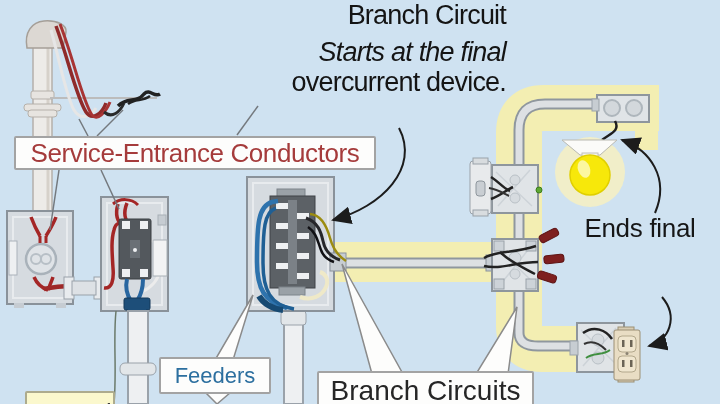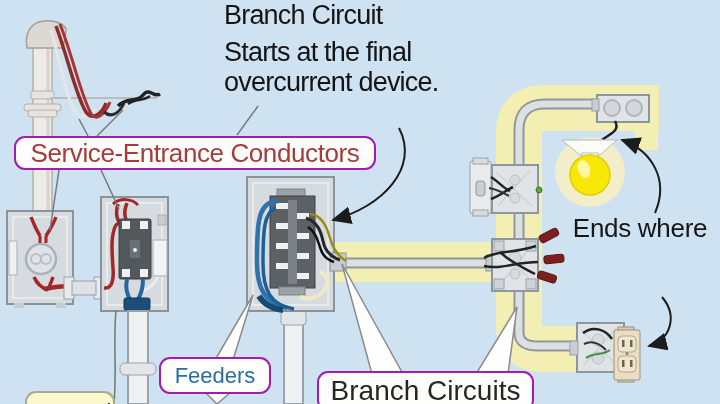--- a/index.html
+++ b/index.html
@@ -3,27 +3,27 @@
 <meta charset="utf-8">
 <style>
   html,body{margin:0;padding:0;background:#9fb6c9;}
   .stage{
     position:relative;width:720px;height:404px;overflow:hidden;
     background:#cfe2f1;font-family:"Liberation Sans",sans-serif;
     -webkit-font-smoothing:antialiased;
   }
   .stage svg{position:absolute;left:0;top:0;}
   .txt{position:absolute;color:#161616;letter-spacing:-0.3px;}
-  .title-block{left:224px;top:2px;width:282px;text-align:left;
+  .title-block{left:224px;top:2px;width:282px;text-align:right;
     font-size:27px;line-height:27px;letter-spacing:-0.8px;color:#141414;}
   .title-block .l2{font-style:italic;}
-  .title-block .l3{margin-top:8px;line-height:30px;}
+  .title-block .l3{margin-top:8px;line-height:30px;font-style:italic;}
   .title-block .l4{line-height:30px;}
   .callout{
-    position:absolute;background:#fdfdfc;border:2px solid #a21caf;border-radius:11px;
+    position:absolute;background:#fdfdfc;border:2px solid #a3a3a3;border-radius:2px;
     display:flex;align-items:center;justify-content:center;box-sizing:border-box;
   }
   .sec-box{left:14px;top:136px;width:362px;height:34px;
     font-size:26px;color:#a53b3b;letter-spacing:-0.4px;}
   .feeders-box{left:159px;top:357px;width:112px;height:37px;
     font-size:22px;color:#2c6f9f;}
   .bc-box{left:317px;top:371px;width:217px;height:40px;
     font-size:28px;color:#262626;}
   .legend-box{left:25px;top:391px;width:90px;height:30px;
     background:#fbf8cd;border-color:#adab8d;color:#3a3a3a;
@@ -261,16 +261,16 @@
 
 <div class="callout bc-box">
   <span>Branch Circuits</span>
 </div>
 
 <div class="callout legend-box">
   <span>Legend</span>
 </div>
 
 <div class="txt ends-block">
-  <div>Ends where</div>
+  <div>Ends final</div>
 </div>
 
 </div>
 
 </body></html>

